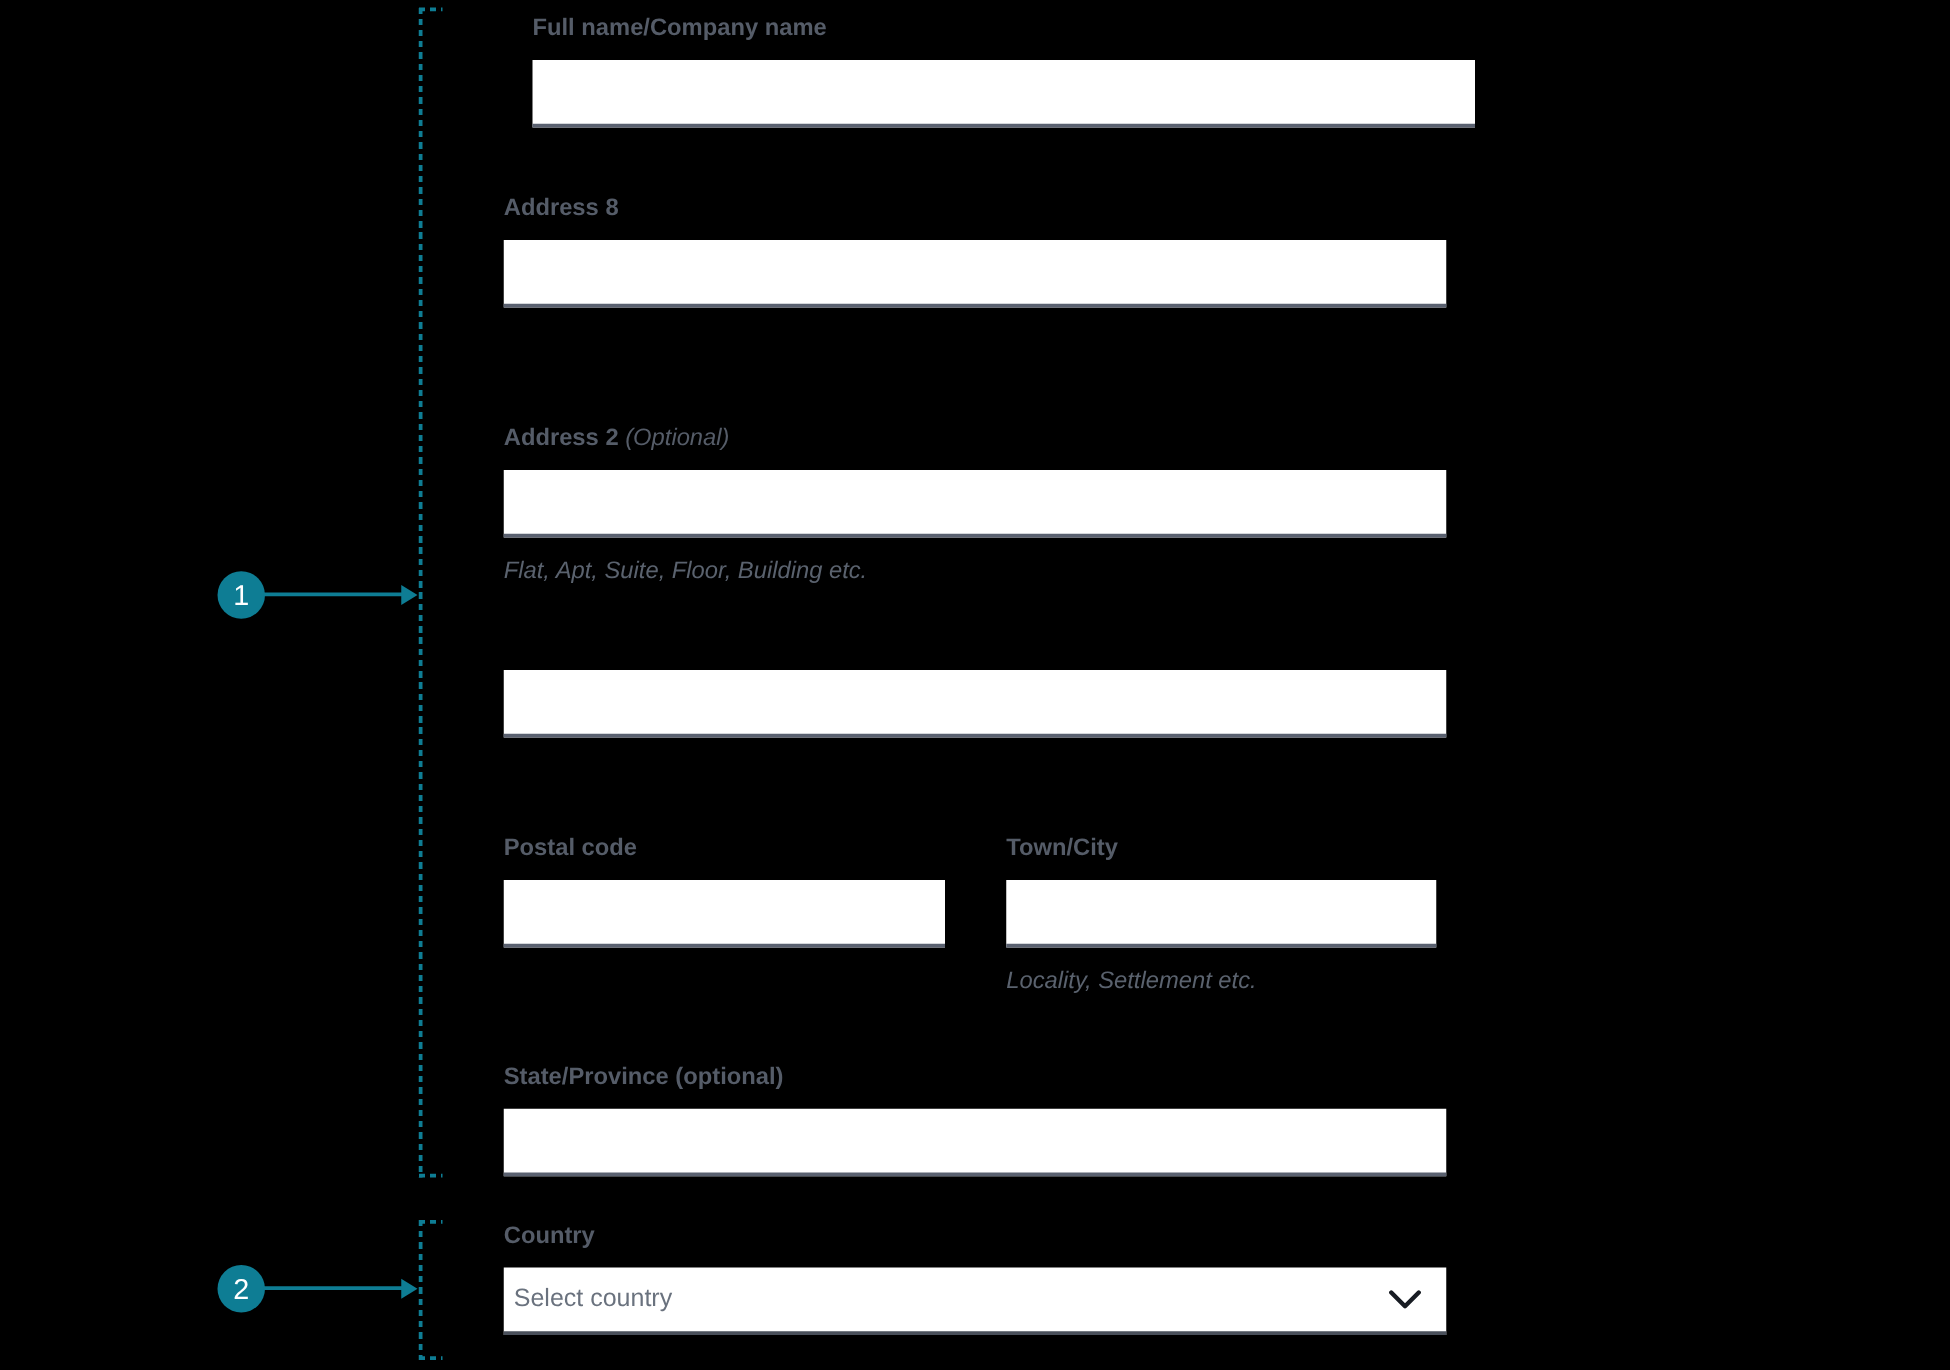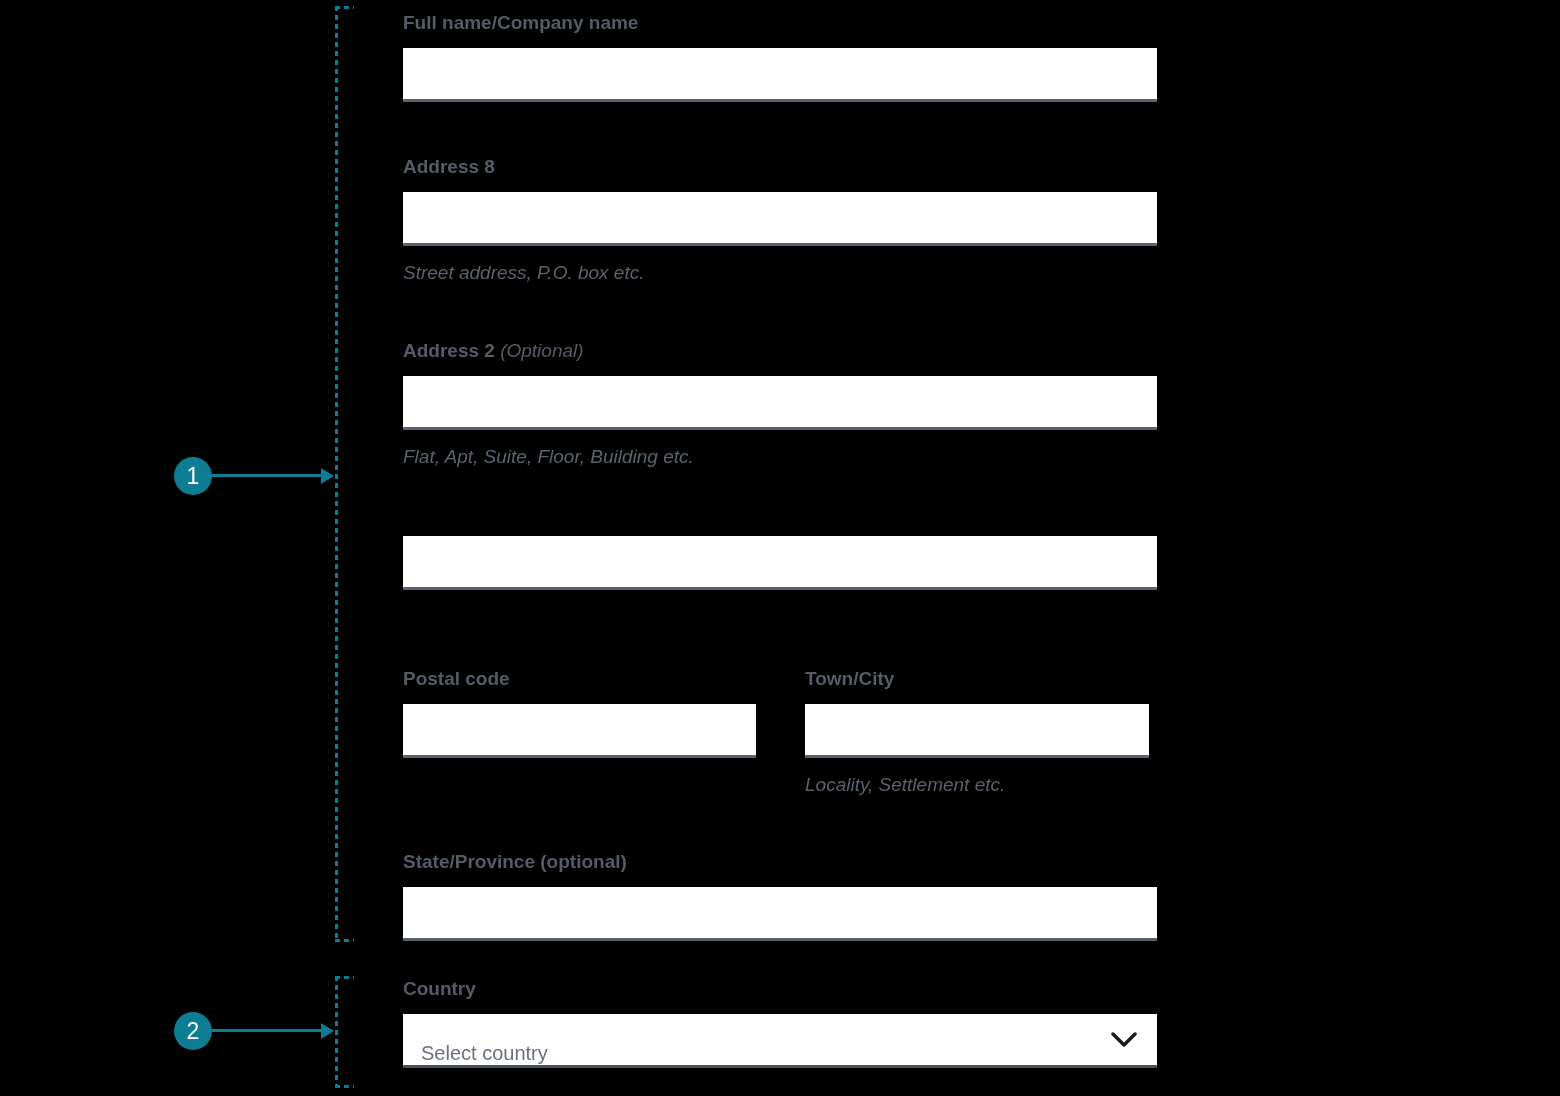--- a/index.html
+++ b/index.html
@@ -46,21 +46,21 @@
   .arrow-head {
     position: absolute; width: 0; height: 0;
     border-top: 8px solid transparent; border-bottom: 8px solid transparent;
     border-left: 13px solid #0E7D94;
   }
   .marker1-head { left: 321px; top: 468px; }
   .marker2-head { left: 321px; top: 1023px; }
 
   
   .group { position: absolute; left: 403px; width: 754px; }
-  .g0 { top: 11px; }
+  .g0 { top: 11px; margin-left: 23px; }
   .g1 { top: 155px; }
   .g2 { top: 339px; }
   .g3 { top: 523px; }
   .g4 { top: 667px; width: 353px; }
   .g5 { top: 667px; left: 805px; width: 344px; }
   .g6 { top: 850px; }
   .g7 { top: 977px; }
 
   .field-label {
     display: block;
@@ -83,22 +83,22 @@
     display: block; margin-top: 15px;
     color: #5A626E; font-size: 19px; font-style: italic;
     line-height: 24px; white-space: nowrap;
   }
 
   .select-box {
     position: relative; box-sizing: border-box;
     width: 100%; height: 54px; margin-top: 13px;
     background: #ffffff;
     border-bottom: 3px solid #4A505B;
-    display: flex; align-items: flex-end;
-    padding-left: 18px; cursor: pointer;
+    display: flex; align-items: center;
+    padding-left: 8px; cursor: pointer;
   }
   .select-value { color: #6A727E; font-size: 20px; }
   .select-chevron {
     position: absolute; right: 20px; top: 50%;
     margin-top: -8px; width: 26px; height: 16px;
   }
 </style>
 </head>
 <body>
 
@@ -125,21 +125,20 @@
   <div class="arrow-head marker2-head"></div>
 
   <div class="group g0">
     <label class="field-label">Full name/Company name</label>
     <input class="text-input" type="text" value="" style="">
   </div>
 
   <div class="group g1">
     <label class="field-label">Address 8</label>
     <input class="text-input" type="text" value="" style="">
-    <span class="hint">Street address, P.O. box etc.</span>
   </div>
 
   <div class="group g2">
     <label class="field-label"><span>Address 2</span><span class="label-suffix"> (Optional)</span></label>
     <input class="text-input" type="text" value="" style="">
     <span class="hint">Flat, Apt, Suite, Floor, Building etc.</span>
   </div>
 
   <div class="group g3">
     <input class="text-input" type="text" value="" style="">

